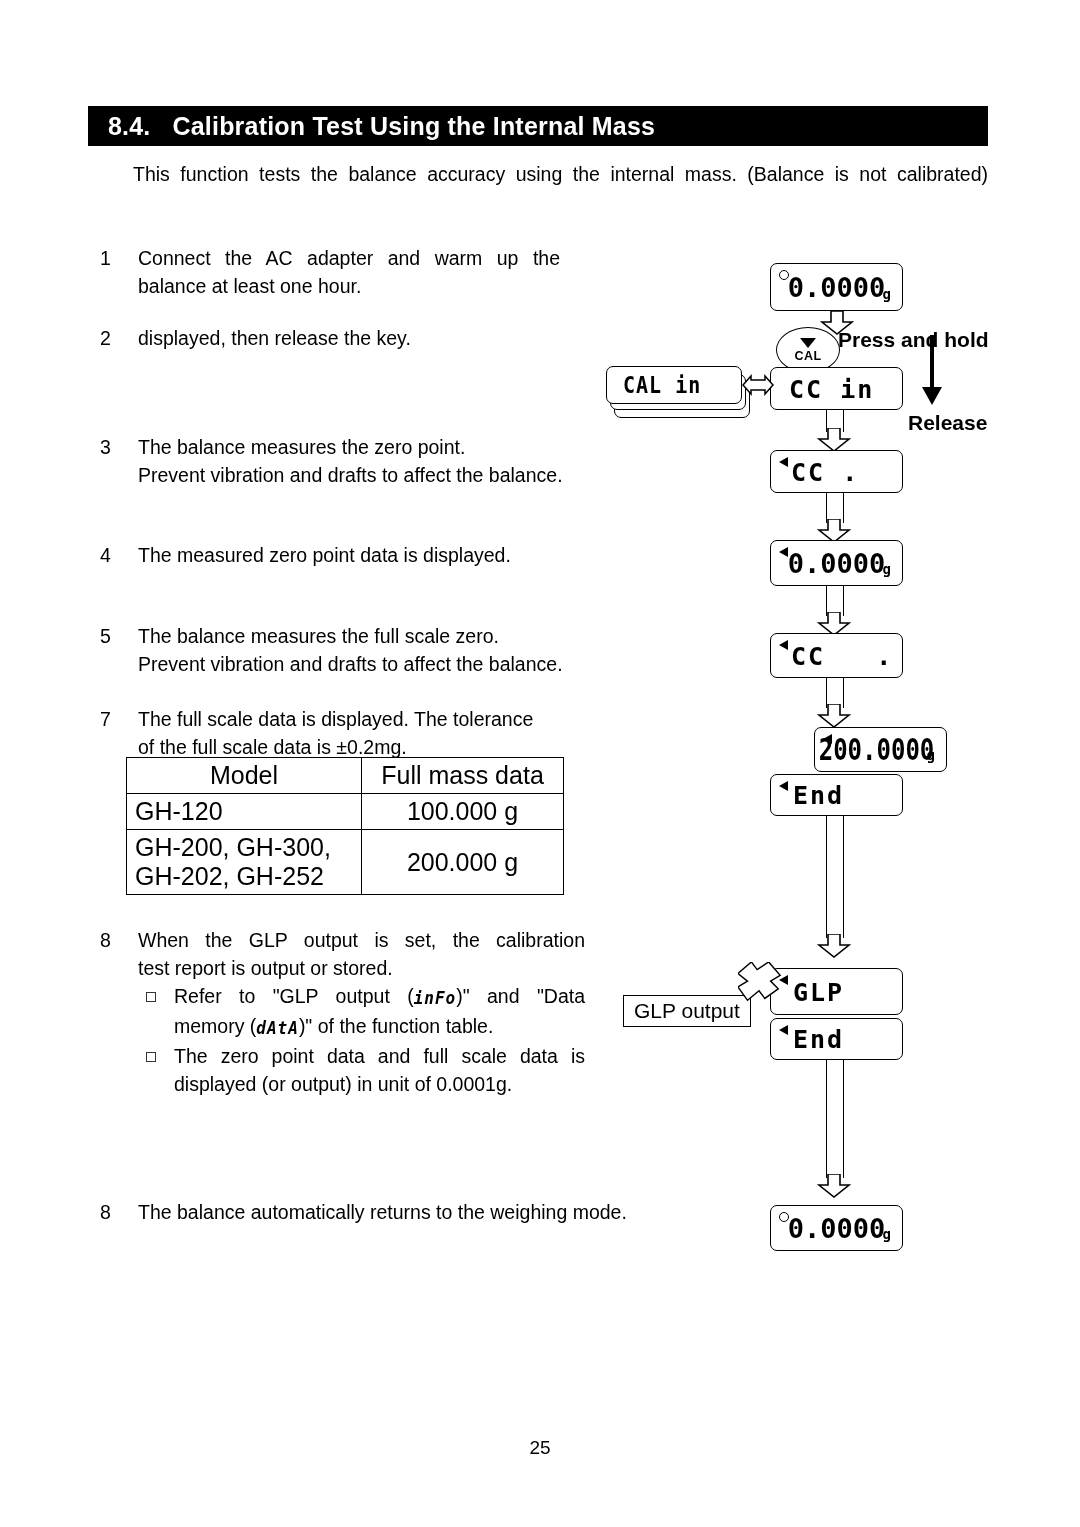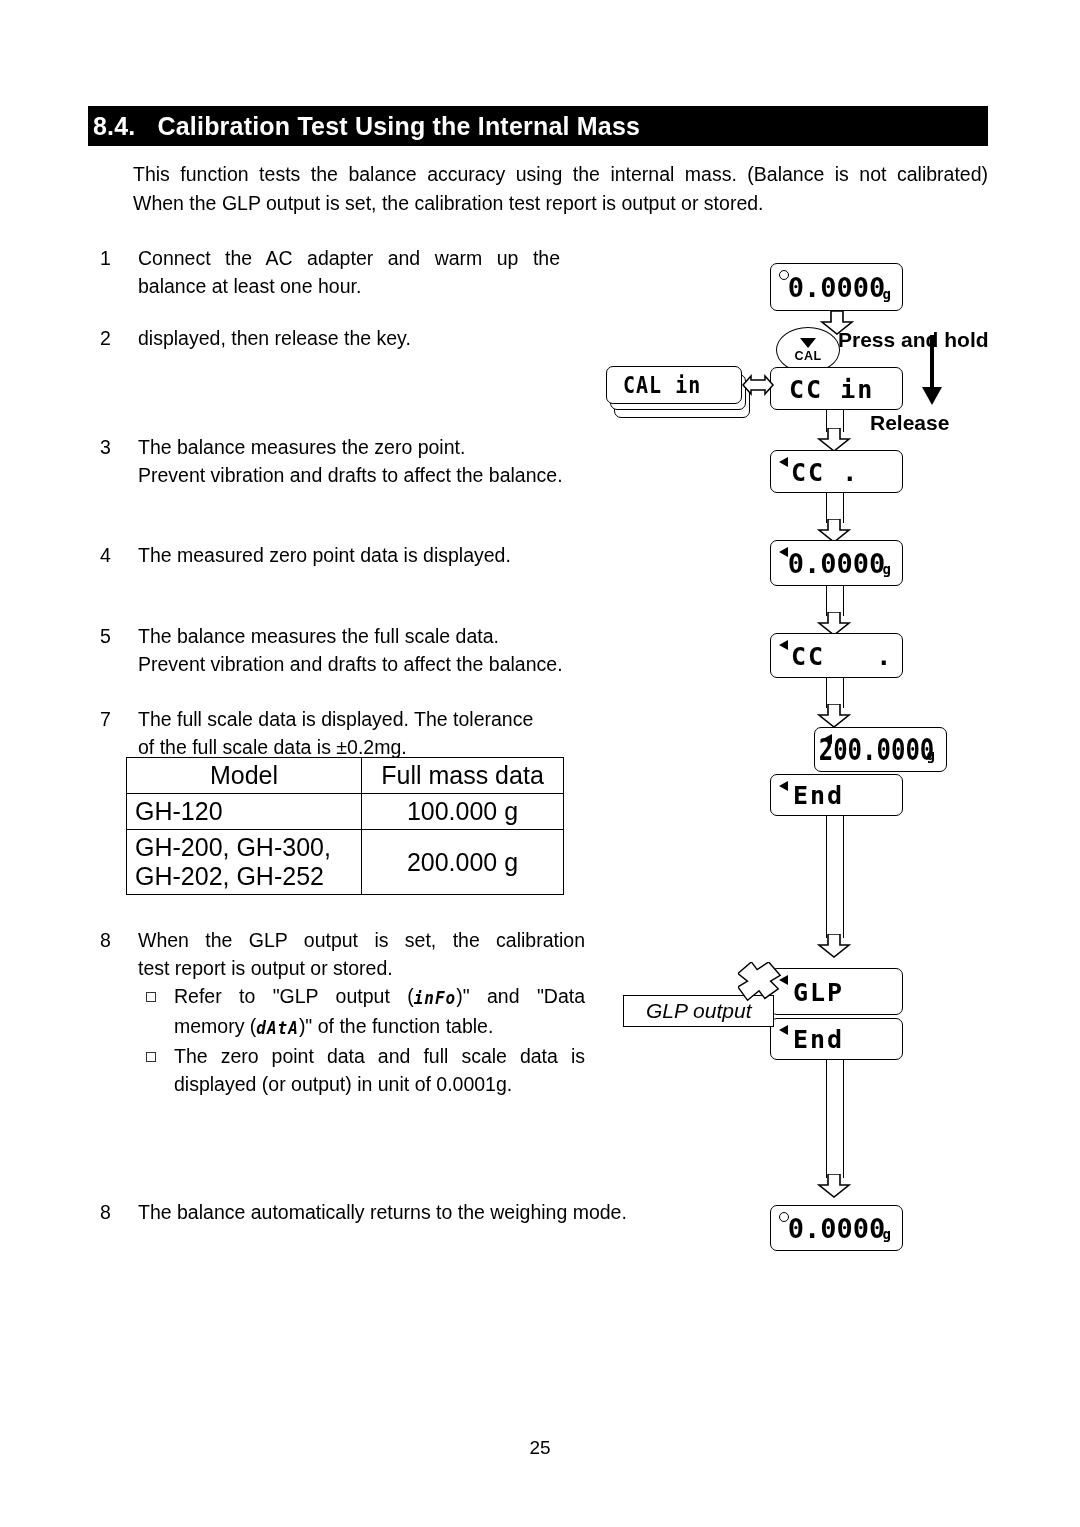--- a/index.html
+++ b/index.html
@@ -13,21 +13,21 @@
   }
   .page{position:relative;width:1080px;height:1527px;}
 
   
   .sect-bar{
     position:absolute;left:88px;top:106px;width:900px;height:40px;
     background:#000;color:#fff;
     display:flex;align-items:center;
     font-weight:bold;font-size:25px;letter-spacing:.2px;
   }
-  .sect-num{margin-left:5px;}
+  .sect-num{margin-left:20px;}
   .sect-title{margin-left:22px;}
 
   
   .intro{
     position:absolute;left:133px;top:160px;width:855px;
     font-size:19.5px;line-height:29px;
   }
   .intro p{margin:0;}
   .intro .just{text-align:justify;text-align-last:justify;}
 
@@ -123,40 +123,39 @@
   .calkey .tri{
     width:0;height:0;border-left:8px solid transparent;border-right:8px solid transparent;
     border-top:10px solid #000;margin-bottom:1px;
   }
   .calkey .lbl{font-size:12.5px;font-weight:bold;letter-spacing:.5px;}
 
   .lbl-txt{position:absolute;font-size:21px;font-weight:bold;}
 
   .glpbox{
     position:absolute;border:1.6px solid #000;background:#fff;
-    padding:3px 22px;font-size:21px;font-style:italic;
+    padding:3px 10px;font-size:21px;
   }
 
   .pagenum{
     position:absolute;left:0;right:0;top:1437px;text-align:center;font-size:19px;
   }
 </style>
 </head>
 <body>
 
 <div class="page">
 
   <div class="sect-bar">
     <span class="sect-num">8.4.</span>
     <span class="sect-title">Calibration Test Using the Internal Mass</span>
   </div>
 
   <div class="intro">
     <p class="just">This function tests the balance accuracy using the internal mass. (Balance is not calibrated)</p>
-    <p>When the GLP output is set, the calibration test report is output or stored.</p>
   </div>
 
   <div class="step" style="left:100px;top:244px;width:460px;">
     <span class="num">1</span>
     <div class="body">
       <div class="just2">Connect the AC adapter and warm up the</div>
       <div>balance at least one hour.</div>
     </div>
   </div>
 
@@ -178,21 +177,21 @@
   <div class="step" style="left:100px;top:541px;width:520px;">
     <span class="num">4</span>
     <div class="body">
       <div>The measured zero point data is displayed.</div>
     </div>
   </div>
 
   <div class="step" style="left:100px;top:622px;width:520px;">
     <span class="num">5</span>
     <div class="body">
-      <div>The balance measures the full scale data.</div>
+      <div>The balance measures the full scale zero.</div>
       <div>Prevent vibration and drafts to affect the balance.</div>
     </div>
   </div>
 
   <div class="step" style="left:100px;top:705px;width:500px;">
     <span class="num">7</span>
     <div class="body">
       <div>The full scale data is displayed. The tolerance</div>
       <div>of the full scale data is ±0.2mg.</div>
     </div>
@@ -256,21 +255,21 @@
   <div class="calkey" style="left:776px;top:327px;width:62px;height:44px;">
     <span class="tri"></span>
     <span class="lbl">CAL</span>
   </div>
   <div class="lbl-txt" style="left:838px;top:328px;">Press and hold</div>
 
   <svg style="position:absolute;left:920px;top:335px;" width="24" height="72">
     <line x1="12" y1="0" x2="12" y2="56" stroke="#000" stroke-width="4"></line>
     <polygon points="2,52 22,52 12,70" fill="#000"></polygon>
   </svg>
-  <div class="lbl-txt" style="left:870px;top:411px;text-align:right;">Release</div>
+  <div class="lbl-txt" style="left:908px;top:411px;text-align:right;">Release</div>
 
   <div class="lcd" style="left:770px;top:367px;width:133px;height:43px;">
     <span class="val mid" style="text-align:left;padding-left:18px;">CC in</span>
   </div>
 
   <div class="stack-wrap" style="left:606px;top:366px;width:146px;height:52px;text-decoration:underline;">
     <div class="stack-sh" style="left:8px;top:16px;width:134px;height:34px;"></div>
     <div class="stack-sh" style="left:4px;top:8px;width:134px;height:34px;"></div>
     <div class="stack-sh" style="left:0px;top:0px;width:134px;height:36px;background:#fff;">
       <span class="seg" style="position:absolute;left:16px;top:6px;font-size:20px;">CAL in</span>

